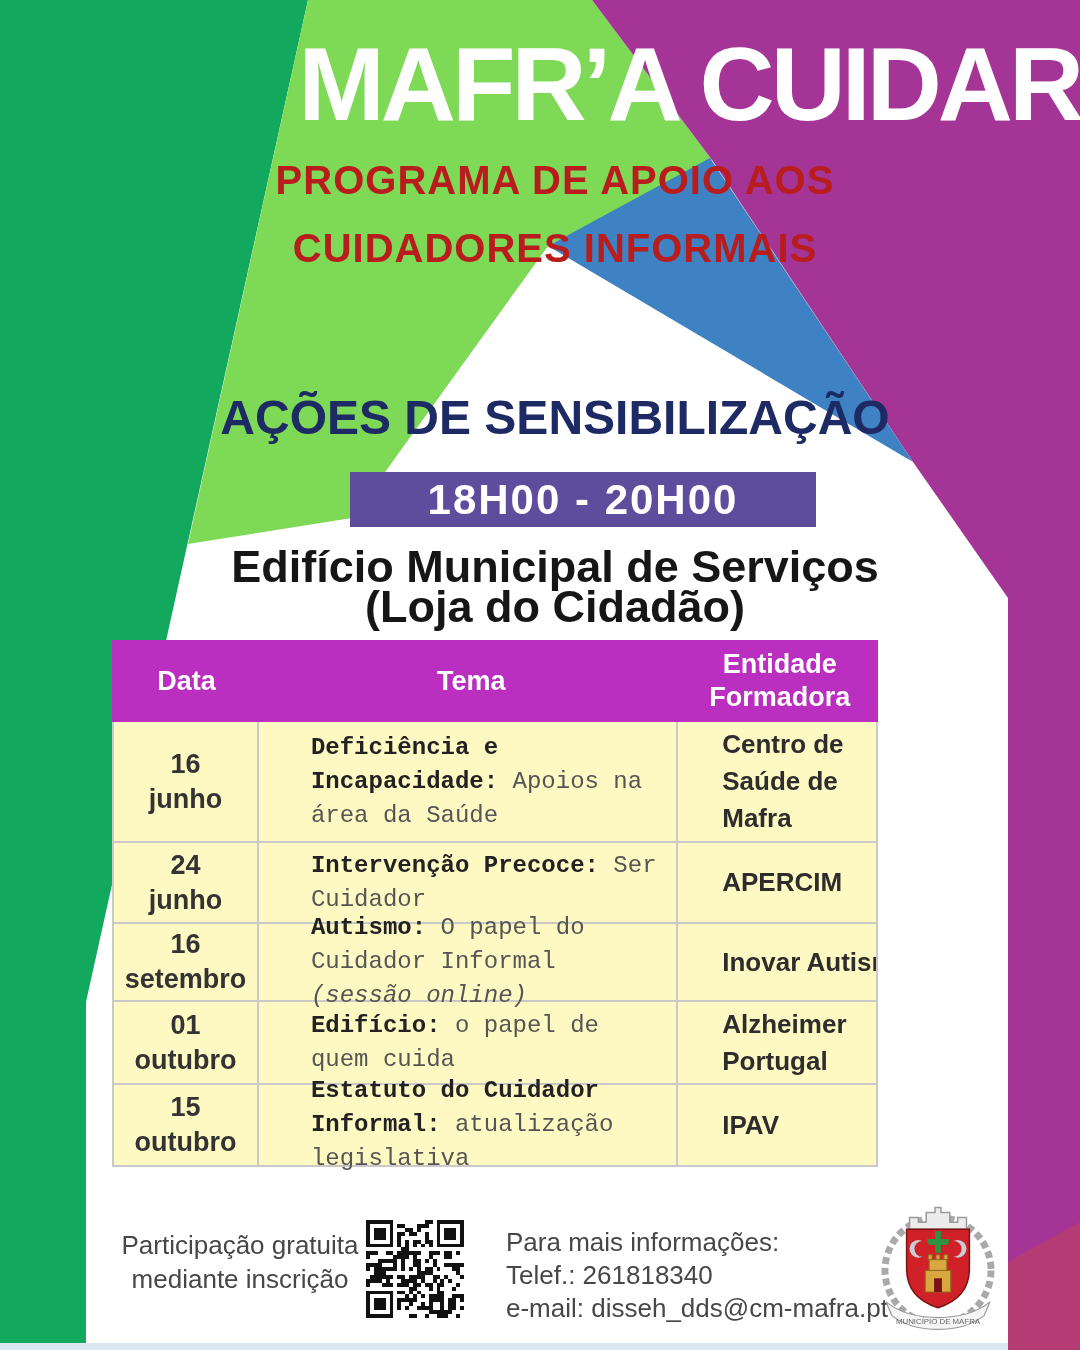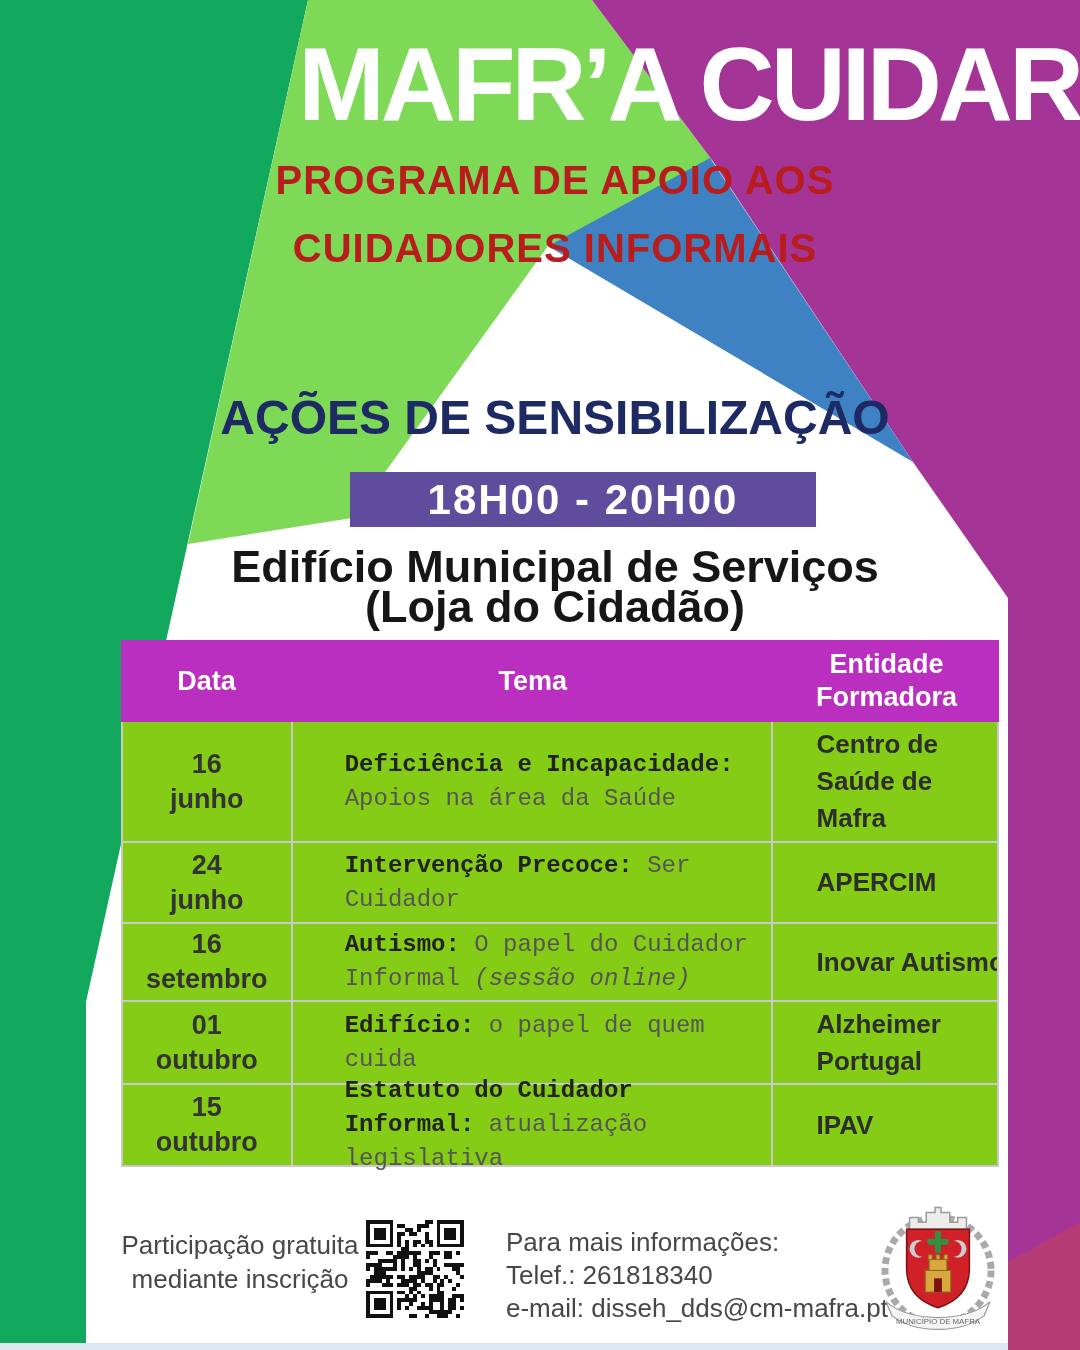--- a/index.html
+++ b/index.html
@@ -14,24 +14,24 @@
   .sub1{top:158px}.sub2{top:226px}
   .heading{position:absolute;left:30px;top:390px;width:1050px;text-align:center;
            font-weight:bold;color:#1d2a64;font-size:48px;}
   .badge{position:absolute;left:350px;top:472px;width:466px;height:55px;background:#5e4c9d;
          display:flex;align-items:center;justify-content:center;color:#fff;font-weight:bold;
          font-size:42px;letter-spacing:2px;}
   .venue{position:absolute;left:30px;width:1050px;text-align:center;font-weight:bold;
          color:#161616;font-size:45px;}
   .venue1{top:541px}.venue2{top:581px}
 
-  .table{position:absolute;left:121px;top:640px;width:878px;box-sizing:border-box;}
+  .table{position:absolute;left:112px;top:640px;width:766px;box-sizing:border-box;}
   .thead{display:flex;height:82px;background:#ba2fc0;color:#fff;font-weight:bold;font-size:27px;}
   .th{display:flex;align-items:center;justify-content:center;text-align:center;line-height:33px;}
-  .tbody{background:#84cc16;border:2px solid #c9c9c9;border-top:none;box-sizing:border-box;}
+  .tbody{background:#fef9c3;border:2px solid #c9c9c9;border-top:none;box-sizing:border-box;}
   .trow{display:flex;border-bottom:2px solid #c9c9c9;box-sizing:border-box;}
   .trow:last-child{border-bottom:none;}
   .col-d{width:173px;}
   .col-t{width:488px;}
   .col-e{width:228px;}
   .c-data{display:flex;flex-direction:column;justify-content:center;align-items:center;
           font-weight:bold;color:#333;font-size:27px;line-height:35px;
           border-right:2px solid #c9c9c9;box-sizing:border-box;}
   .c-tema{display:flex;align-items:center;border-right:2px solid #c9c9c9;box-sizing:border-box;
           padding:0 16px 0 52px;font-size:24px;color:#555;line-height:34px;font-family:Liberation Mono, monospace;}

